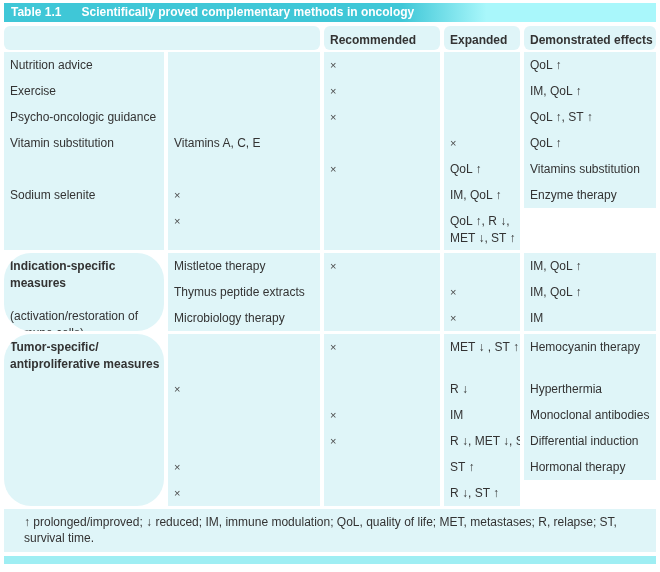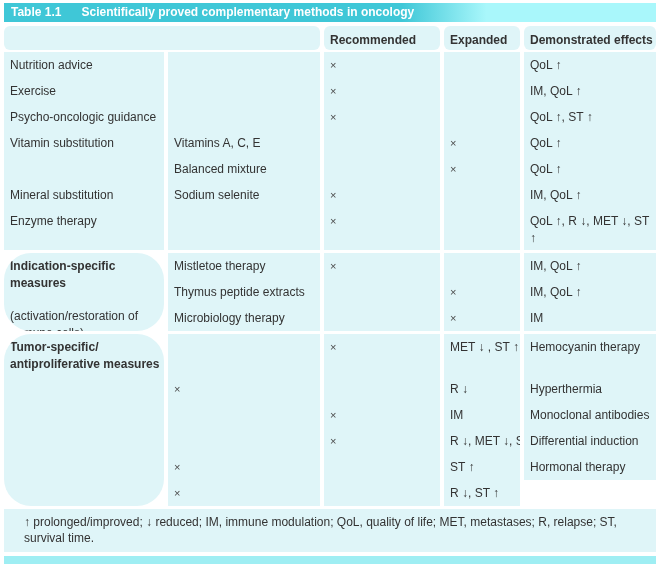--- a/index.html
+++ b/index.html
@@ -105,26 +105,25 @@
   <div class="cell mark"></div>
   <div class="cell nowrap">QoL ↑, ST ↑</div>
 
   <div class="cell nowrap">Vitamin substitution</div>
   <div class="cell nowrap">Vitamins A, C, E</div>
   <div class="cell mark"></div>
   <div class="cell mark">×</div>
   <div class="cell nowrap">QoL ↑</div>
 
   <div class="cell nowrap"></div>
-  <div class="cell nowrap">Balanced mixture</div>
   <div class="cell mark"></div>
   <div class="cell mark">×</div>
   <div class="cell nowrap">QoL ↑</div>
 
-  <div class="cell nowrap">Mineral substitution</div>
+  <div class="cell nowrap">Vitamins substitution</div>
   <div class="cell nowrap">Sodium selenite</div>
   <div class="cell mark">×</div>
   <div class="cell mark"></div>
   <div class="cell nowrap">IM, QoL ↑</div>
 
   <div class="cell nowrap">Enzyme therapy</div>
   <div class="cell nowrap"></div>
   <div class="cell mark">×</div>
   <div class="cell mark"></div>
   <div class="cell">QoL ↑, R ↓, MET ↓, ST ↑</div>

